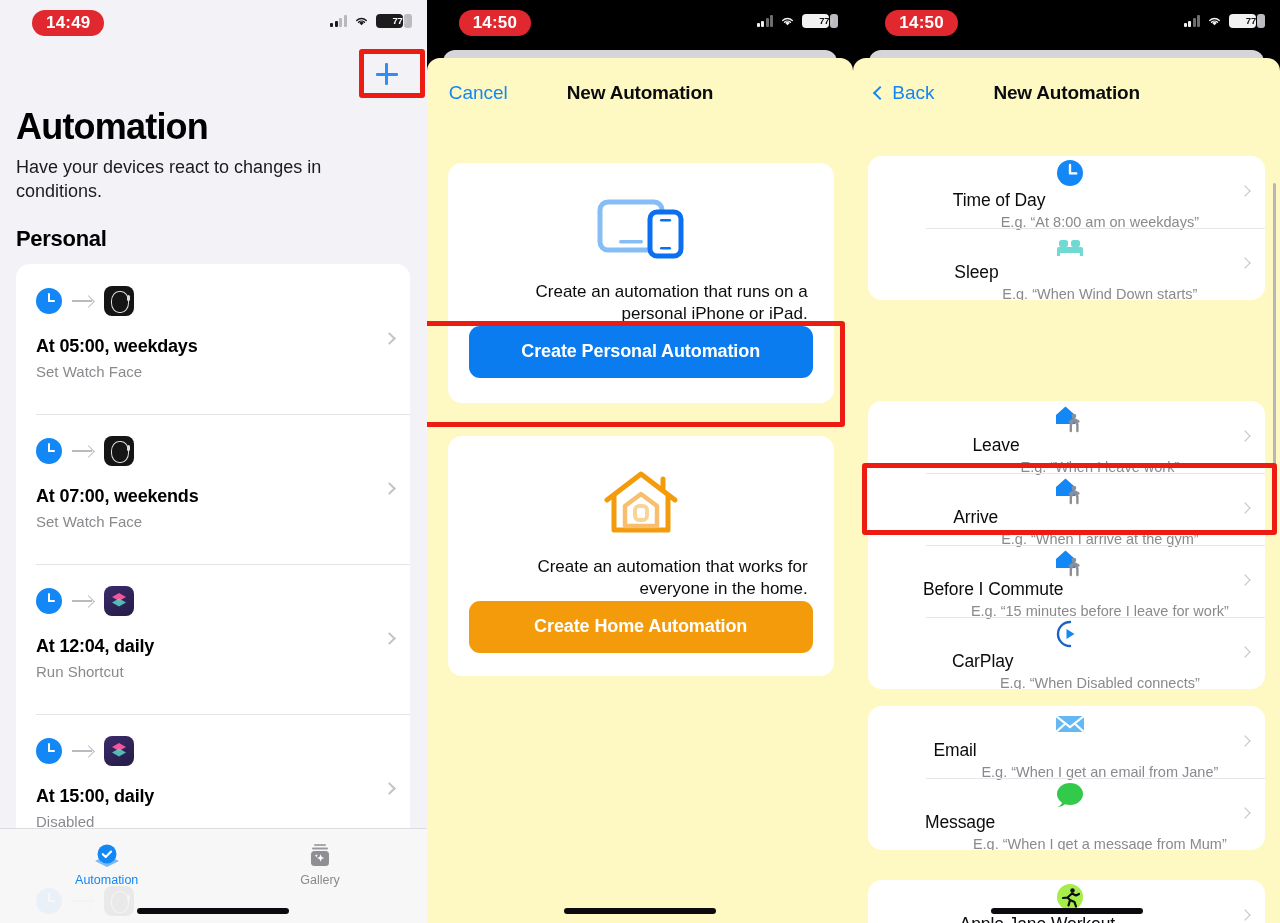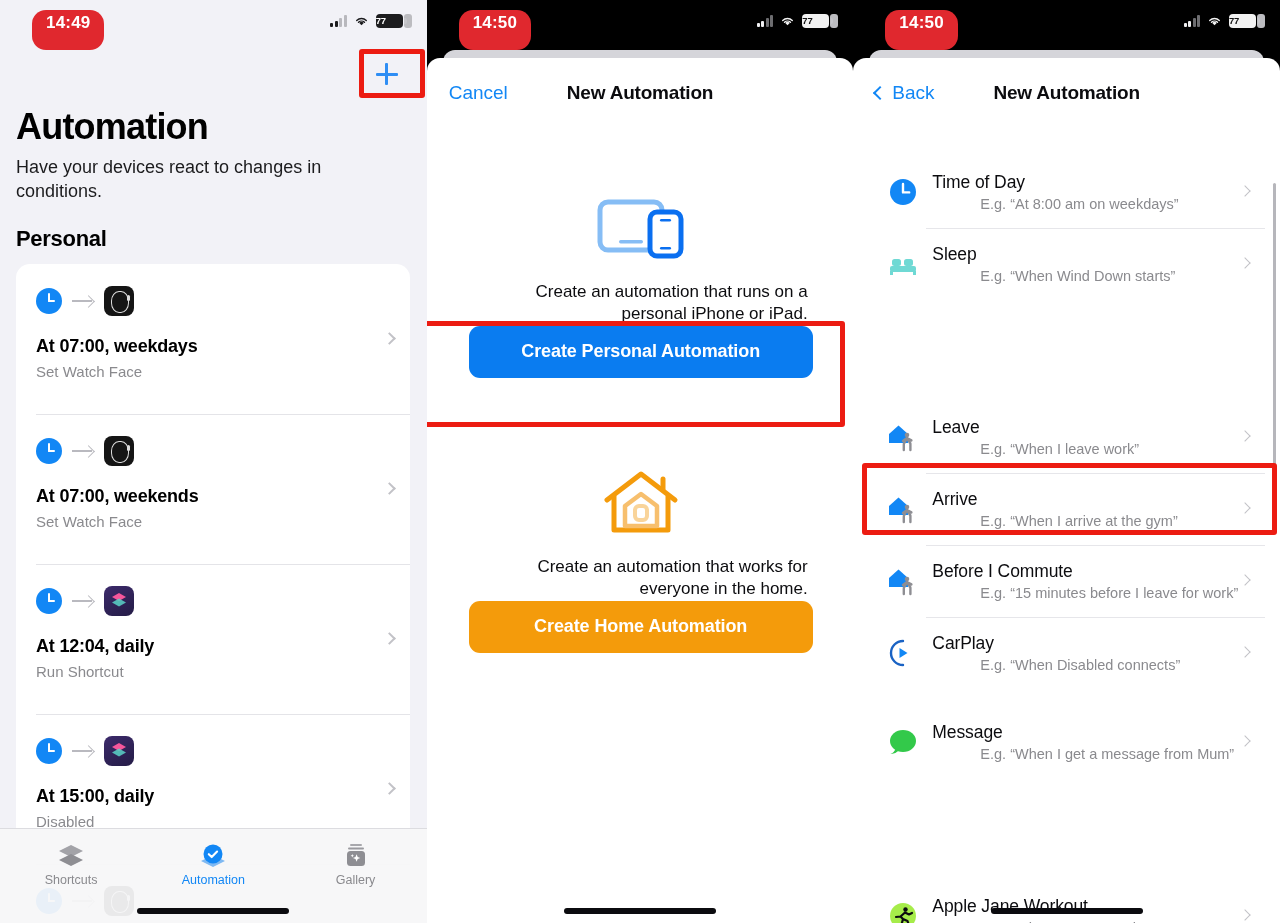--- a/index.html
+++ b/index.html
@@ -13,35 +13,35 @@
   
   .panel { position:relative; width:427px; height:923px; overflow:hidden; background:#f2f2f7; }
   .panel.dark-bg { background:#000; }
 
   
   .statusbar { position:absolute; top:0; left:0; width:100%; height:42px; z-index:30; }
   .time-pill {
     position:absolute; left:32px; top:10px;
     background:#e0282e; color:#fff;
     font-size:17px; font-weight:700; letter-spacing:.2px;
-    padding:4px 14px 19px; border-radius:14px; line-height:1;
+    padding:4px 14px 5px; border-radius:14px; line-height:1;
   }
   .status-right { position:absolute; right:24px; top:14px; display:flex; align-items:center; gap:7px; }
   .cell-bars { display:flex; align-items:flex-end; gap:1.5px; height:12px; }
   .cell-bars i { display:block; width:3px; border-radius:1px; background:#1c1c1e; }
   .cell-bars i:nth-child(1){height:4px;}
   .cell-bars i:nth-child(2){height:6.5px;}
   .cell-bars i:nth-child(3){height:9px;background:#b8b8bd;}
   .cell-bars i:nth-child(4){height:12px;background:#b8b8bd;}
   .dark-bg .cell-bars i:nth-child(1),.dark-bg .cell-bars i:nth-child(2){background:#f0f0f2;}
   .dark-bg .cell-bars i:nth-child(3),.dark-bg .cell-bars i:nth-child(4){background:#6d6d70;}
   .wifi { width:15px; height:12px; position:relative; }
   .batt {
     position:relative; width:27px; height:14px; border-radius:4px;
-    background:#1c1c1e; display:flex; align-items:center; justify-content:flex-start;
+    background:#1c1c1e; display:flex; align-items:center; justify-content:flex-end;
     overflow:visible;
   }
   .dark-bg .batt { background:#f2f2f2; }
   .batt span { font-size:9.5px; font-weight:800; color:#fff; line-height:1; letter-spacing:-.2px; }
   .dark-bg .batt span { color:#111; }
   .batt:before{ content:""; position:absolute; right:-4px; top:4px; width:2.5px; height:6px;
                 border-radius:0 2px 2px 0; background:#c6c6ca; }
   .batt:after { content:""; position:absolute; right:-9px; top:0; width:8px; height:14px;
                 border-radius:3px; background:#bcbcc0; z-index:-1; }
 
@@ -96,21 +96,21 @@
   .tab { flex:1; display:flex; flex-direction:column; align-items:center; padding-top:14px; gap:6px; }
   .tab span { font-size:12.5px; color:#8a8a8e; }
   .tab.active span { color:#1287f5; }
   .home-ind { position:absolute; left:50%; bottom:9px; transform:translateX(-50%);
               width:152px; height:6px; border-radius:3px; background:#0b0b0f; }
 
   
   .peek { position:absolute; left:16px; right:16px; top:50px; height:26px;
           background:#d5d5da; border-radius:12px 12px 0 0; z-index:5; }
   .sheet { position:absolute; left:0; right:0; top:58px; bottom:0;
-           background:#ffffff; border-radius:13px 13px 0 0; z-index:10; overflow:hidden; }
+           background:#fef9c3; border-radius:13px 13px 0 0; z-index:10; overflow:hidden; }
   .sheet-nav { position:relative; height:70px; }
   .sheet-title { position:absolute; left:0; right:0; top:24px; text-align:center;
                  font-size:19px; font-weight:700; color:#0c0c0f; letter-spacing:-.2px; }
   .nav-left { position:absolute; left:22px; top:24px; font-size:19px; color:#1287f5;
               display:flex; align-items:center; gap:5px; }
   .back-chev { width:10px; height:10px; border-left:2.6px solid #1287f5;
                border-bottom:2.6px solid #1287f5; transform:rotate(45deg); margin-right:2px; }
 
   
   .opt-card { position:absolute; left:21px; width:386px; background:#fff; border-radius:14px; }
@@ -119,21 +119,21 @@
          border-radius:11px; color:#fff; font-size:18px; font-weight:700; cursor:pointer;
          font-family:"Liberation Sans", sans-serif; letter-spacing:-.1px; }
   .cta.blue { background:#0a7cf0; }
   .cta.orange { background:#f49b0b; }
 
   
   .hl { position:absolute; border:5px solid #ec1c12; border-radius:3px; z-index:40; pointer-events:none; }
 
   
   .trig-card { position:absolute; left:15px; width:397px; background:#fff; border-radius:14px; overflow:hidden; }
-  .trig-row { position:relative; height:72px; display:flex; align-items:center; padding-left:18px; }
+  .trig-row { position:relative; height:72px; display:flex; align-items:center; padding-left:18px;flex-direction:column; }
   .trig-row + .trig-row:before { content:""; position:absolute; left:58px; right:0; top:0;
                                  height:1px; background:#e6e6ea; }
   .trig-ico { width:34px; height:34px; flex:none; position:relative; margin-right:12px; }
   .trig-txt { display:flex; flex-direction:column; gap:3px; }
   .trig-name { font-size:17.5px; color:#0c0c0f; letter-spacing:-.1px; }
   .trig-eg   { font-size:14.5px; color:#8a8a8e;margin-left:48px; }
 
   .scrollbar { position:absolute; right:4px; top:125px; width:3px; height:305px;
                border-radius:2px; background:#b6b6bb; z-index:35; }
 </style>
@@ -173,21 +173,21 @@
     <div class="section-h">Personal</div>
 
     <div class="auto-card">
 
       <div class="auto-row">
         <div class="icon-line">
           <div class="clock-ico"></div>
           <div class="arrow-r"></div>
           <div class="app-ico watch"></div>
         </div>
-        <div class="row-title">At 07:00, weekdays</div>
+        <div class="row-title">At 05:00, weekdays</div>
         <div class="row-sub">Set Watch Face</div>
         <div class="chev"></div>
       </div>
 
       <div class="auto-row">
         <div class="icon-line">
           <div class="clock-ico"></div>
           <div class="arrow-r"></div>
           <div class="app-ico watch"></div>
         </div>
@@ -232,27 +232,20 @@
         <div class="icon-line">
           <div class="clock-ico"></div>
           <div class="arrow-r"></div>
           <div class="app-ico watch"></div>
         </div>
       </div>
 
     </div>
 
     <div class="tabbar">
-      <div class="tab">
-        <svg width="30" height="24" viewBox="0 0 30 24">
-          <path d="M15 2 L27 8 L15 14 L3 8 Z" fill="#a3a3a8"></path>
-          <path d="M15 11 L27 17 L15 23 L3 17 Z" fill="#8e8e93"></path>
-        </svg>
-        <span>Shortcuts</span>
-      </div>
       <div class="tab active">
         <svg width="30" height="24" viewBox="0 0 30 24">
           <path d="M15 12 L27 18 L15 24 L3 18 Z" fill="#7fb9f2"></path>
           <circle cx="15" cy="11" r="9.5" fill="#1287f5"></circle>
           <path d="M10.8 11.2 l2.9 2.9 l5.4 -5.6" stroke="#fff" stroke-width="2.1" fill="none" stroke-linecap="round" stroke-linejoin="round"></path>
         </svg>
         <span>Automation</span>
       </div>
       <div class="tab">
         <svg width="30" height="24" viewBox="0 0 30 24">
@@ -452,20 +445,34 @@
             <div class="trig-eg">E.g. “When Disabled connects”</div>
           </div>
           <div class="chev sm"></div>
         </div>
       </div>
 
       <div class="trig-card" style="top:648px;">
         <div class="trig-row">
           <div class="trig-ico">
             <svg width="34" height="34" viewBox="0 0 34 34">
+              <rect x="3" y="10" width="28" height="16" rx="1.5" fill="#64b9f4"></rect>
+              <path d="M3 10 L17 21 L31 10" fill="none" stroke="#fff" stroke-width="2.2"></path>
+              <path d="M3 26 L13 17 M31 26 L21 17" stroke="#fff" stroke-width="2.2" fill="none"></path>
+            </svg>
+          </div>
+          <div class="trig-txt">
+            <div class="trig-name">Email</div>
+            <div class="trig-eg">E.g. “When I get an email from Jane”</div>
+          </div>
+          <div class="chev sm"></div>
+        </div>
+        <div class="trig-row">
+          <div class="trig-ico">
+            <svg width="34" height="34" viewBox="0 0 34 34">
               <ellipse cx="17" cy="16" rx="13" ry="11" fill="#33c94a"></ellipse>
               <path d="M10 23 q-2 5 -5.5 6 q4.5 .4 8-3.2 Z" fill="#33c94a"></path>
             </svg>
           </div>
           <div class="trig-txt">
             <div class="trig-name">Message</div>
             <div class="trig-eg">E.g. “When I get a message from Mum”</div>
           </div>
           <div class="chev sm"></div>
         </div>

